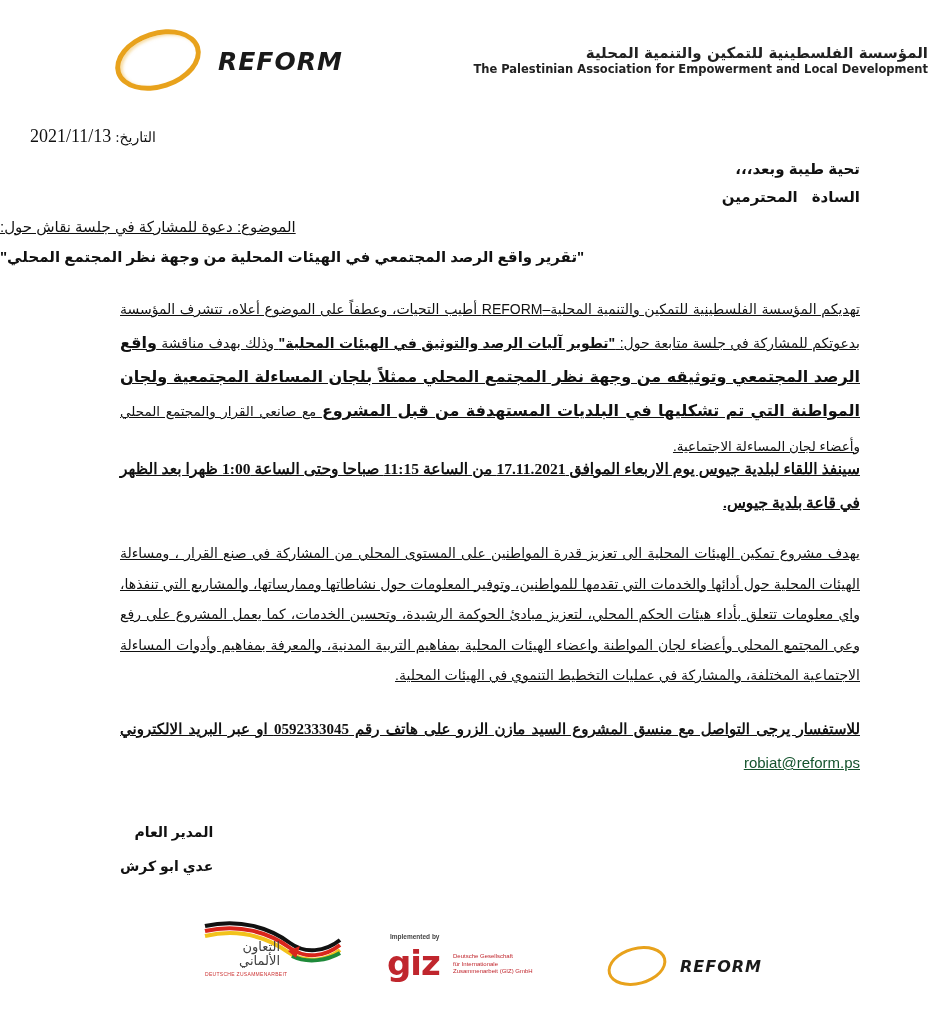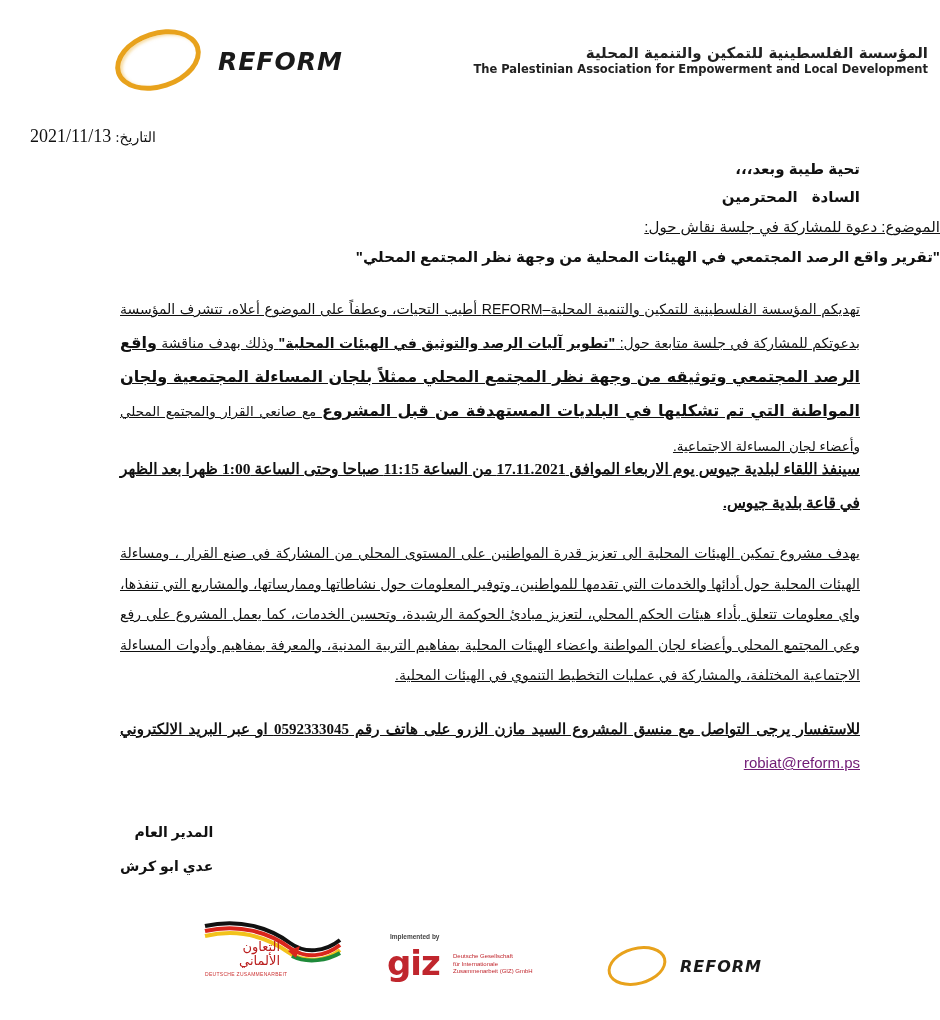--- a/index.html
+++ b/index.html
@@ -15,40 +15,40 @@
     .org-en { font-family: "DejaVu Sans", sans-serif; font-size: 11.5px; font-weight: bold; color: #222; line-height: 15px; }
 
     .date-line { left: 30px; top: 126px; direction: rtl; font-family: "Liberation Serif", serif; font-size: 17px; }
     .date-line .label { font-size: 14px; }
     .date-line .value { font-size: 18px; }
 
     .rtl { direction: rtl; text-align: right; }
     .greet { right: 80px; top: 155px; font-weight: bold; font-size: 15px; line-height: 28px; }
     .greet .sp { display: inline-block; width: 14px; }
 
-    .subject { left: 0; width: 940px; top: 212px; text-align: right; direction: rtl; font-size: 15px; line-height: 30px; }
+    .subject { left: 0; width: 940px; top: 212px; text-align: left; direction: rtl; font-size: 15px; line-height: 30px; }
     .subject .l1 { text-decoration: underline; }
     .subject .l2 { font-weight: bold; }
 
     .para { left: 120px; width: 740px; direction: rtl; text-align: justify; text-align-last: right; text-decoration: underline; }
     .p1 { top: 292px; font-size: 14px; line-height: 34px; }
     .p1 .big { font-size: 16px; font-weight: bold; }
     .p1 .b { font-weight: bold; }
     .p1 .small { font-size: 13.5px; }
     .p2 { top: 452px; font-size: 15.5px; font-weight: bold; line-height: 34px; font-family: "Liberation Serif", serif; }
     .p3 { top: 538px; font-size: 14px; line-height: 30.5px; }
     .p4 { top: 712px; font-size: 15px; font-weight: bold; line-height: 34px; font-family: "Liberation Serif", serif; }
-    .email { color: #701a75; text-decoration: underline; font-family: "Liberation Sans", sans-serif; font-weight: normal; direction: ltr; unicode-bidi: embed; }
+    .email { color: #14532d; text-decoration: underline; font-family: "Liberation Sans", sans-serif; font-weight: normal; direction: ltr; unicode-bidi: embed; }
 
     .sign { left: 120px; top: 815px; direction: rtl; text-align: right; font-weight: bold; font-size: 14px; line-height: 34px; }
 
     
     .gc-logo { left: 200px; top: 918px; width: 150px; height: 70px; }
     .gc-logo svg { position: absolute; left: 0; top: 0; }
-    .gc-ar { position: absolute; left: 40px; top: 22px; font-size: 13px; color: #b91c1c; direction: rtl; line-height: 14px; text-align: right; width: 40px; }
+    .gc-ar { position: absolute; left: 40px; top: 22px; font-size: 13px; color: #404040; direction: rtl; line-height: 14px; text-align: right; width: 40px; }
     .gc-de { position: absolute; left: 5px; top: 53px; font-size: 5px; color: #c33; letter-spacing: 0.3px; }
 
     .giz-logo { left: 385px; top: 933px; width: 180px; height: 55px; }
     .giz-impl { position: absolute; left: 5px; top: 0; font-size: 6.5px; font-weight: bold; color: #444; }
     .giz-word { position: absolute; left: 2px; top: 10px; font-family: "DejaVu Sans", sans-serif; font-size: 34px; font-weight: bold; color: #c0262d; letter-spacing: -1px; }
     .giz-desc { position: absolute; left: 68px; top: 20px; font-size: 6px; color: #c0262d; line-height: 7.5px; }
 
     .reform-logo-sm { left: 602px; top: 940px; width: 190px; height: 55px; }
     .reform-logo-sm .ring { position: absolute; left: 5px; top: 7px; width: 60px; height: 38px; border: 3.5px solid #e8a21c; border-radius: 50%; transform: rotate(-15deg); box-sizing: border-box; }
     .reform-logo-sm .word { position: absolute; left: 78px; top: 17px; font-family: "DejaVu Sans", sans-serif; font-size: 16px; font-weight: bold; letter-spacing: 1px; color: #1a1a1a; font-style: italic; }

